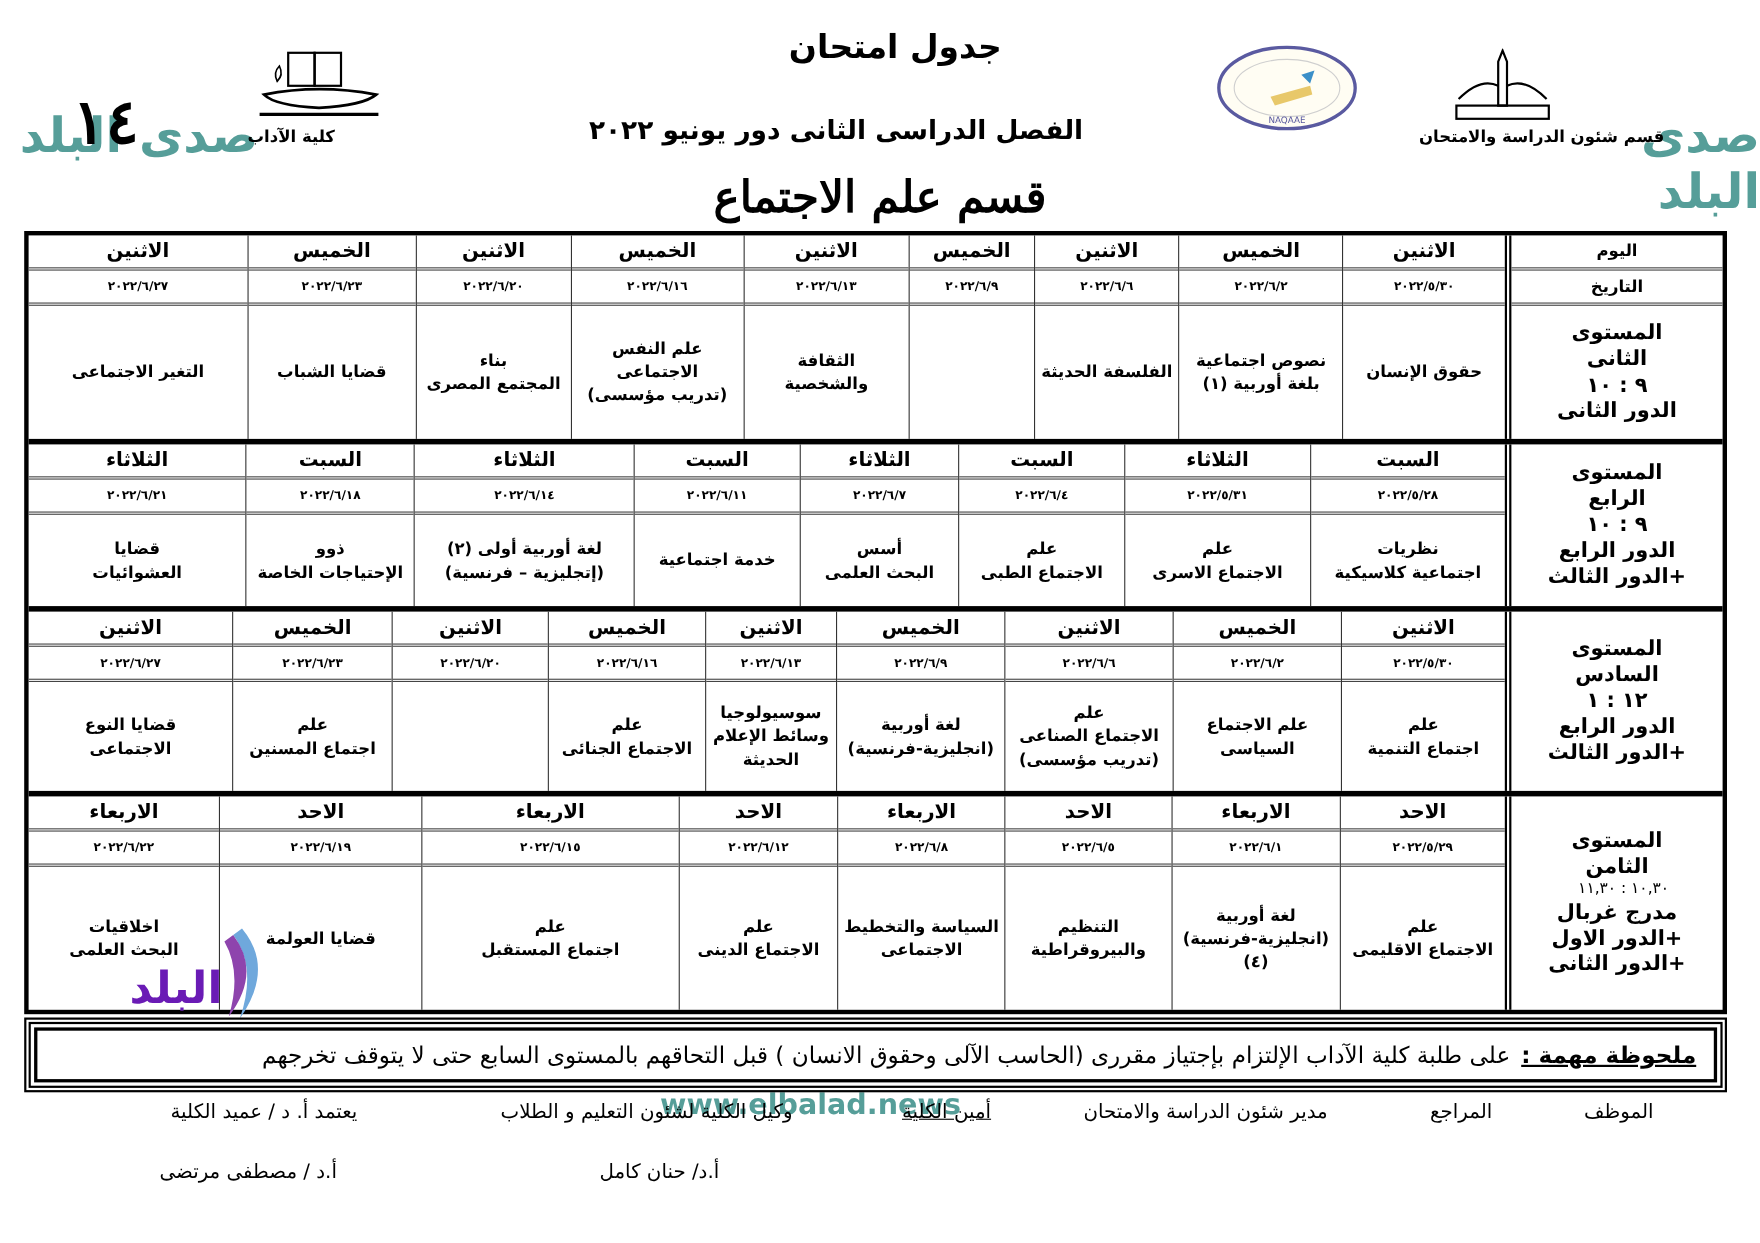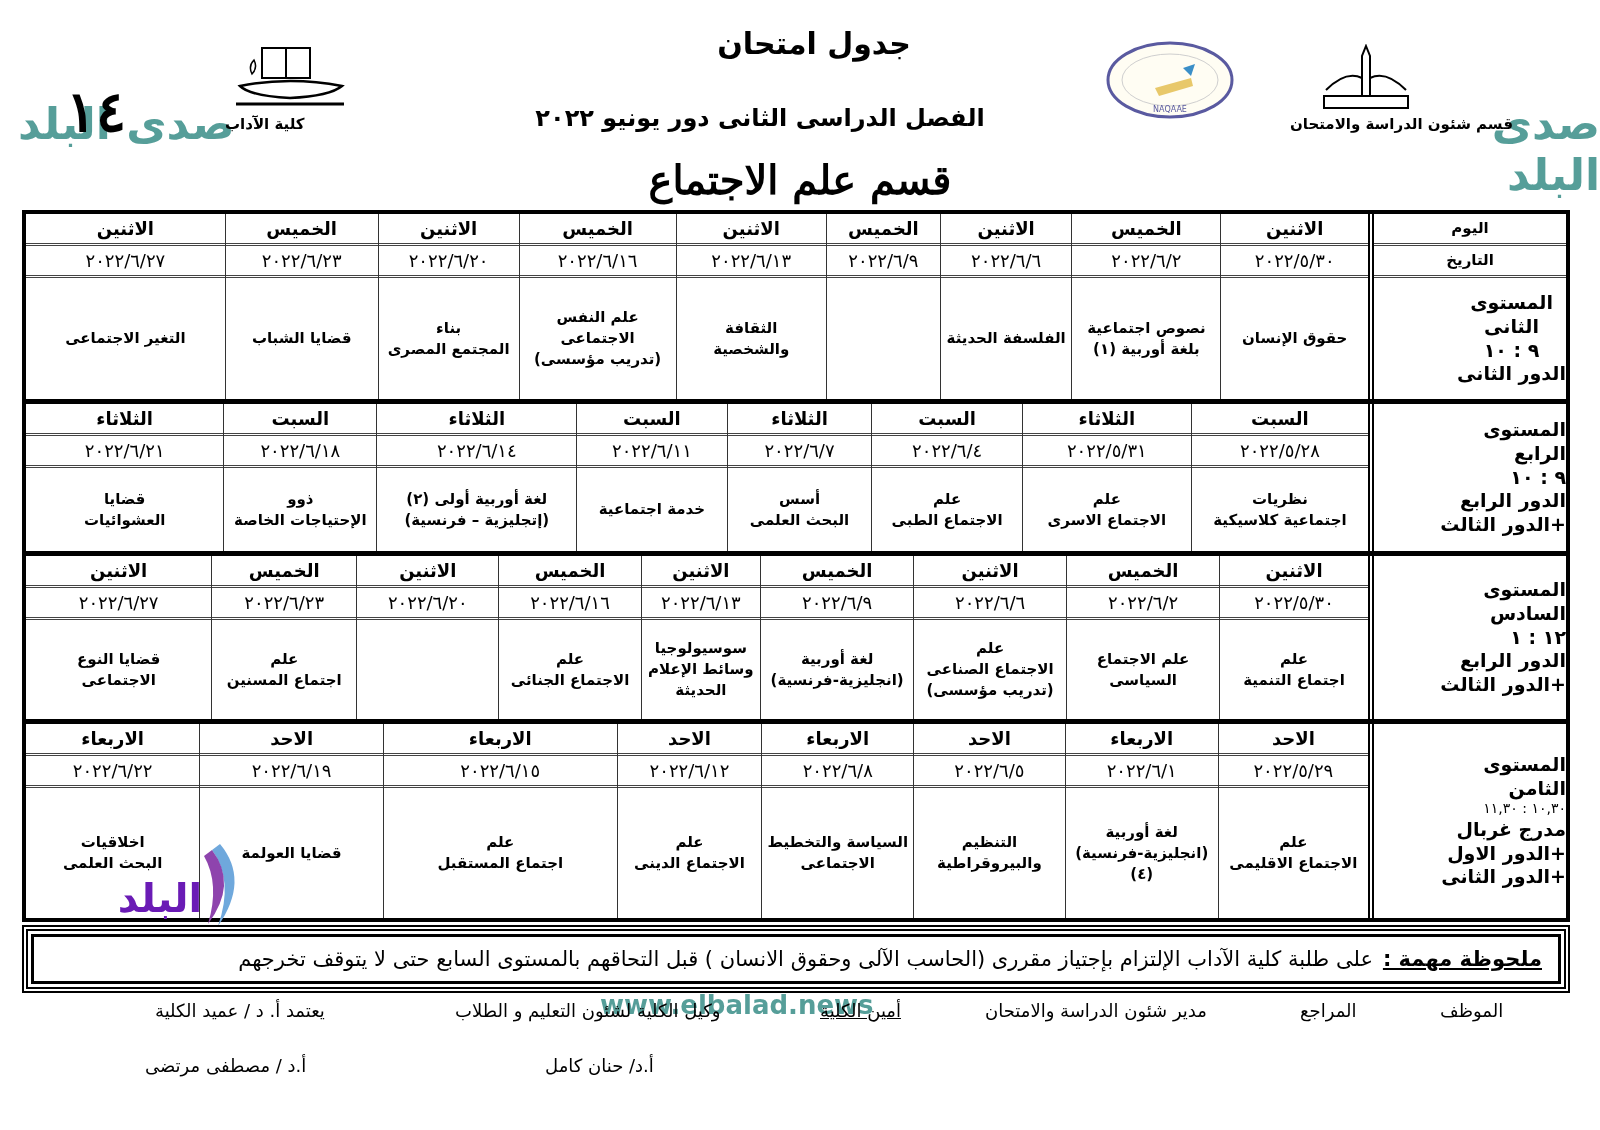--- a/index.html
+++ b/index.html
@@ -24,30 +24,30 @@
   
   .frame {
     position: absolute; top: 210px; left: 22px; width: 1548px; height: 712px;
     border: 4px solid #000; box-sizing: border-box; background: #fff;
   }
   .block { position: absolute; left: 0; width: 100%; border-bottom: 5px solid #000; box-sizing: border-box; }
   .block:last-child { border-bottom: none; }
   .label-cell {
     position: absolute; right: 0; top: 0; bottom: 0; width: 198px;
     border-left: 6px double #000; box-sizing: border-box;
-    display: flex; flex-direction: column; align-items: flex-start; justify-content: center;
+    display: flex; flex-direction: column; align-items: center; justify-content: center;
     font-weight: bold; font-size: 19px; line-height: 1.25; text-align: center;
   }
   .label-cell .sm { font-size: 14px; font-weight: normal; margin-left: 12px; }
   .grid { position: absolute; left: 0; right: 198px; top: 0; bottom: 0; display: flex; flex-direction: row; }
   .col { display: flex; flex-direction: column; border-left: 1px solid #333; box-sizing: border-box; }
   .col:last-child { border-left: none; }
   .day, .date, .subject { display: flex; align-items: center; justify-content: center; text-align: center; box-sizing: border-box; }
   .day { height: 32px; border-bottom: 3px double #444; font-size: 18px; font-weight: bold; }
-  .date { height: 32px; border-bottom: 3px double #444; font-size: 18px; font-weight: normal; letter-spacing: 2px; }
+  .date { height: 32px; border-bottom: 3px double #444; font-size: 11px; font-weight: bold; letter-spacing: 2px; }
   .subject { flex: 1; font-size: 15px; font-weight: bold; line-height: 1.4; padding: 0 4px; white-space: pre-line; }
   .row-header-day, .row-header-date {
     display: flex; align-items: center; justify-content: center; font-size: 15px; font-weight: bold;
     border-bottom: 3px double #444; box-sizing: border-box; height: 32px;
   }
 
   
   .note {
     position: absolute; top: 925px; left: 22px; width: 1548px; height: 68px;
     border: 6px double #000; box-sizing: border-box; outline: 3px solid #000; outline-offset: -12px;

